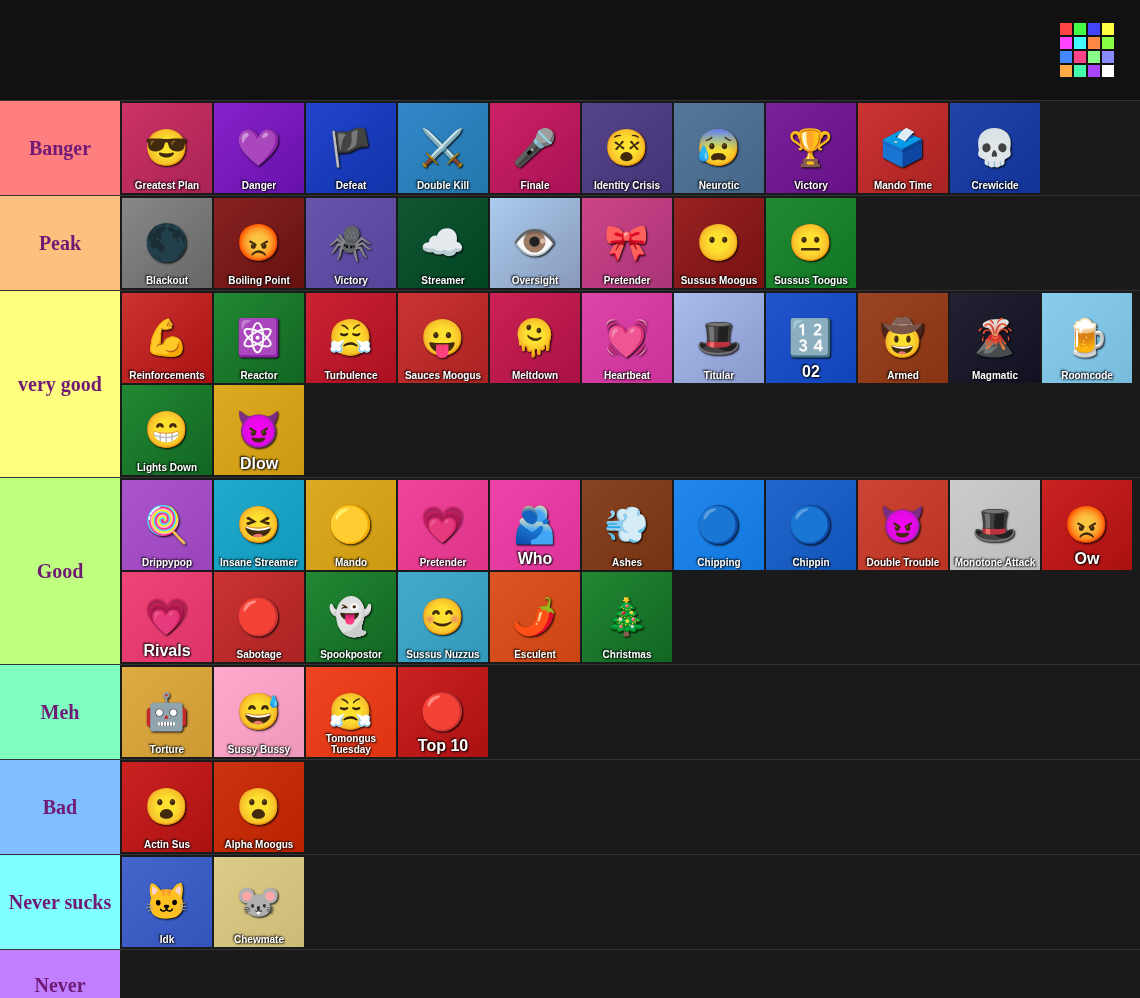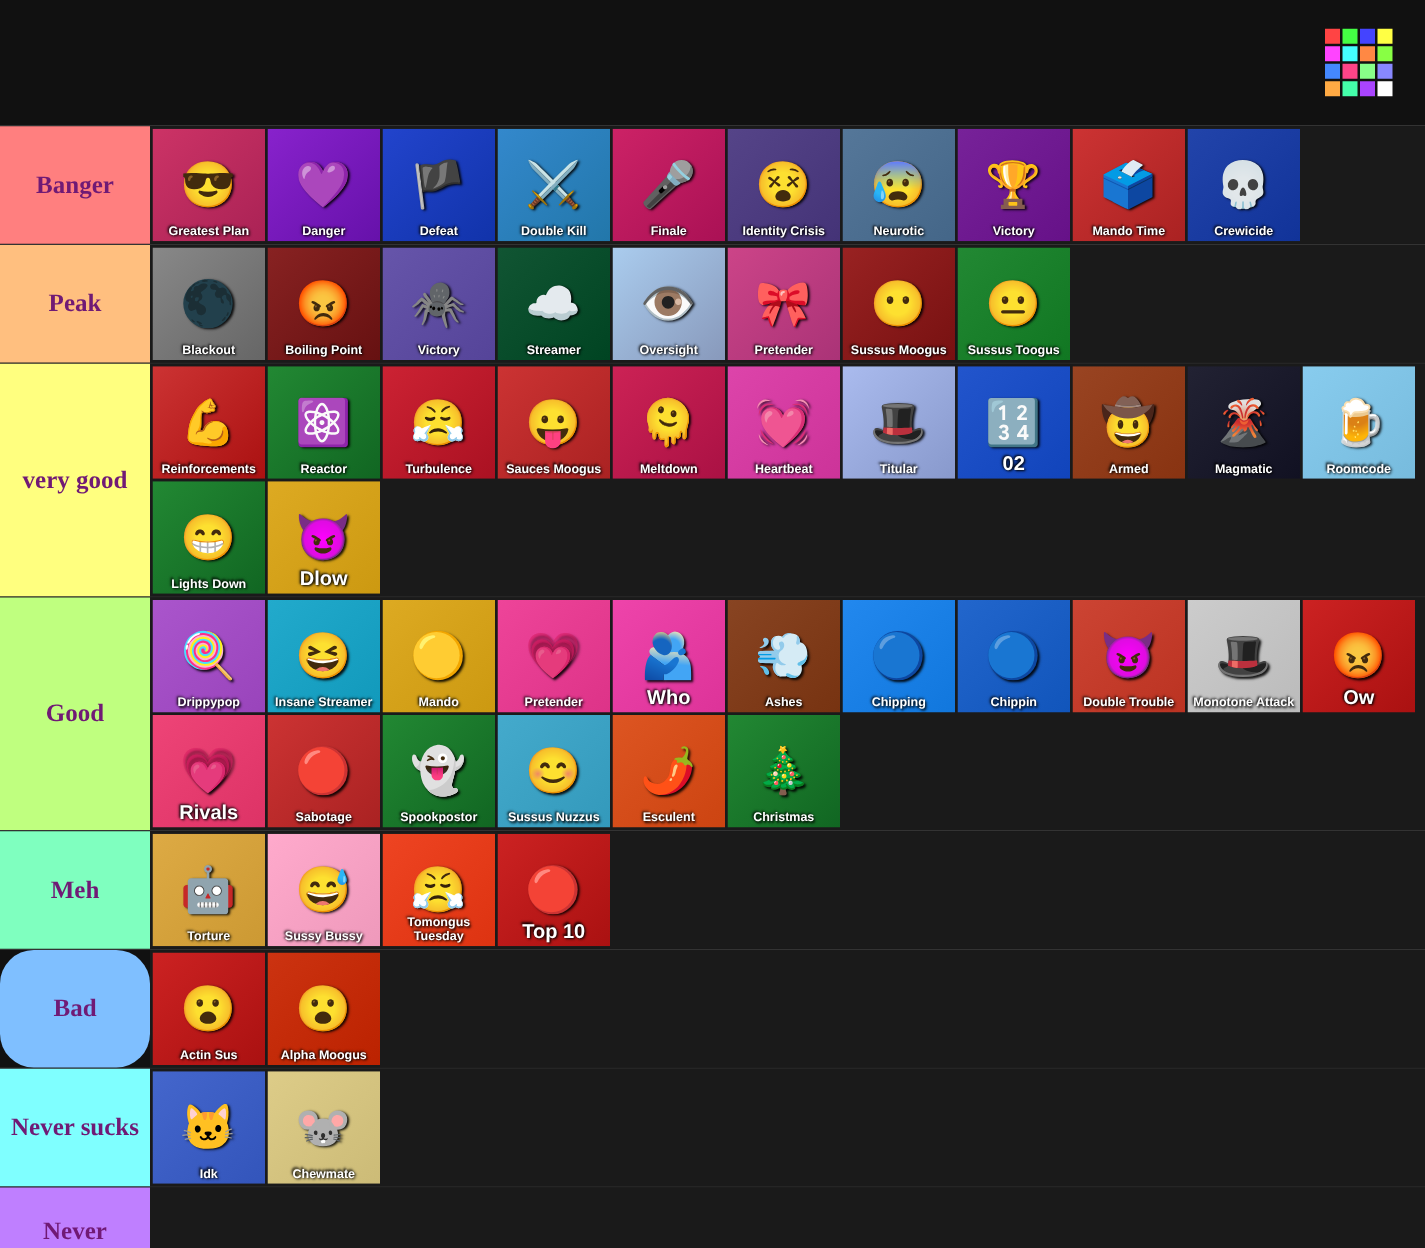--- a/index.html
+++ b/index.html
@@ -488,21 +488,21 @@
           </div>
           <div class="tier-item">
             <div class="tier-item-bg" style="background: linear-gradient(135deg, rgb(204, 34, 34) 0%, rgb(170, 17, 17) 100%);">
               <span style="font-size: 36px;">🔴</span>
               <div class="item-label large">Top 10</div>
             </div>
           </div>
         </div>
       </div>
       <div class="tier-row">
-        <div class="tier-label" style="background: rgb(127, 191, 255); border-radius: 27px;">Bad</div>
+        <div class="tier-label" style="background: rgb(127, 191, 255);">Bad</div>
         <div class="tier-items">
           <div class="tier-item">
             <div class="tier-item-bg" style="background: linear-gradient(135deg, rgb(204, 34, 34) 0%, rgb(170, 17, 17) 100%);">
               <span style="font-size: 36px;">😮</span>
               <div class="item-label">Actin Sus</div>
             </div>
           </div>
           <div class="tier-item">
             <div class="tier-item-bg" style="background: linear-gradient(135deg, rgb(204, 51, 17) 0%, rgb(187, 34, 0) 100%);">
               <span style="font-size: 36px;">😮</span>

